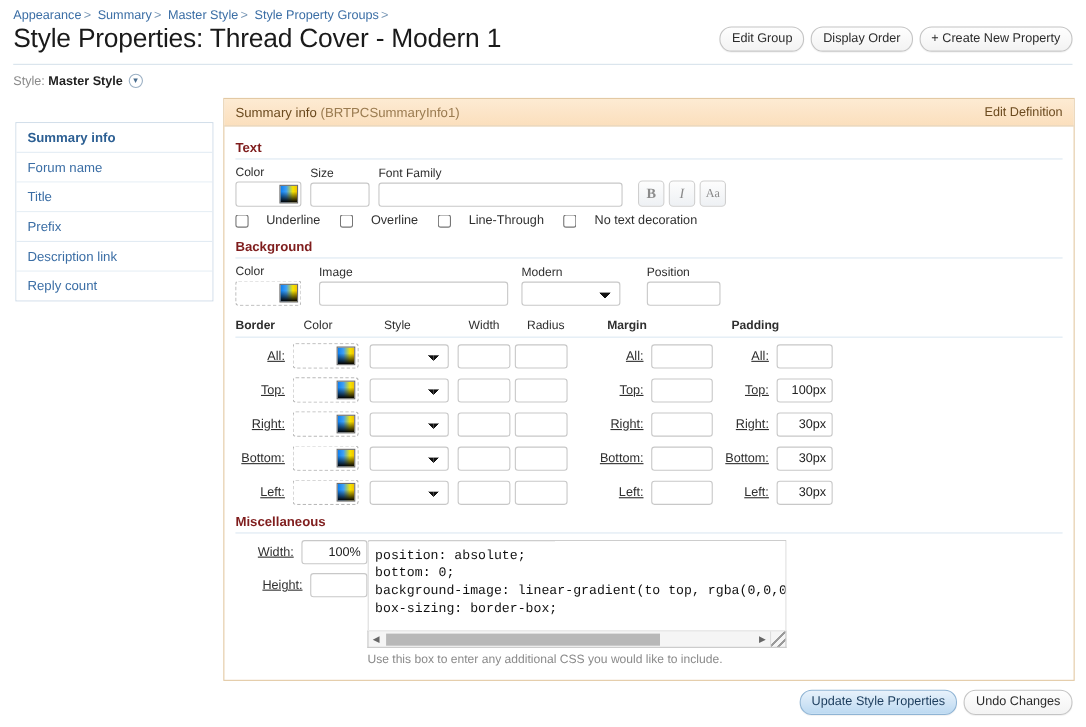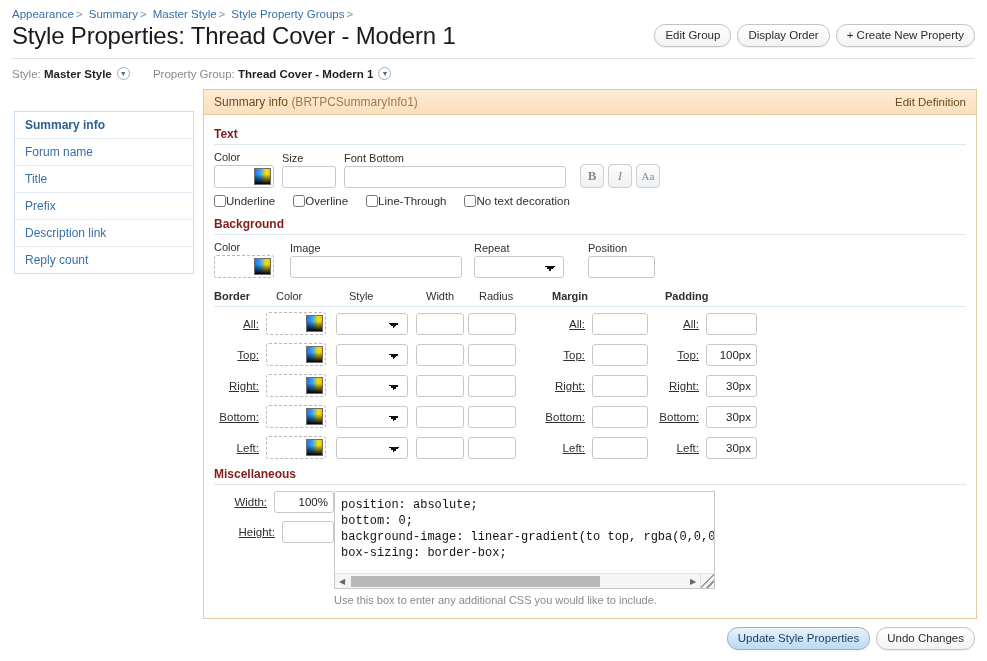--- a/index.html
+++ b/index.html
@@ -101,21 +101,21 @@
   .swatch {
     width: 17px; height: 17px; cursor: pointer;
     background:
       linear-gradient(to bottom, rgba(0,0,0,0) 35%, rgba(0,0,0,1) 100%),
       linear-gradient(to right, #0a7ff2 0%, #3fa0f5 35%, #f5e400 75%, #f2c200 100%);
     border: 1px solid #6d6d6d;
   }
 
   .row { display: flex; align-items: flex-end; gap: 8px; }
   .row-cb { display: flex; align-items: center; gap: 4px; margin-top: 7px; }
-  .cb-item { display: flex; align-items: center; gap: 0; margin-right: 14px; font-size: 11.5px; color: #2f2f2f; justify-content: space-between; }
+  .cb-item { display: flex; align-items: center; gap: 16px; margin-right: 14px; font-size: 11.5px; color: #2f2f2f; justify-content: space-between; }
   input[type=checkbox] { width: 12px; height: 12px; margin: 0; cursor: pointer; }
 
   .tool-btns { display: flex; gap: 4px; margin-left: 6px; }
   .tbtn {
     width: 24px; height: 24px; border: 1px solid #cfcfcf; border-radius: 4px;
     background: linear-gradient(to bottom,#fdfdfd,#eef1f4);
     display: flex; align-items: center; justify-content: center;
     color: #8b8b8b; font-size: 13px; cursor: pointer;
   }
 
@@ -182,24 +182,20 @@
     <button class="btn">+ Create New Property</button>
   </div>
 </div>
 <div class="head-rule"></div>
 
 <div class="selector-bar">
   <span class="sel-group">
     <span class="lbl">Style:</span>&nbsp;<span class="val">Master Style</span>
     <span class="chev">▼</span>
   </span>
-  <span class="sel-group">
-    <span class="lbl">Property Group:</span>&nbsp;<span class="val">Thread Cover - Modern 1</span>
-    <span class="chev">▼</span>
-  </span>
 </div>
 
 <div class="body-wrap">
 
   <div class="sidebar">
     <div class="side-item active">Summary info</div>
     <div class="side-item">Forum name</div>
     <div class="side-item">Title</div>
     <div class="side-item">Prefix</div>
     <div class="side-item">Description link</div>
@@ -225,21 +221,21 @@
           <label class="f-label">Color</label>
           <div class="color-field solid">
             <span class="swatch"></span>
           </div>
         </div>
         <div>
           <label class="f-label">Size</label>
           <input class="inp" style="width: 54px;" value="">
         </div>
         <div>
-          <label class="f-label">Font Bottom</label>
+          <label class="f-label">Font Family</label>
           <input class="inp" style="width: 222px;" value="">
         </div>
         <div class="tool-btns">
           <div class="tbtn" style="font-weight:bold;font-family:'Liberation Serif',serif">B</div>
           <div class="tbtn" style="font-style:italic;font-family:'Liberation Serif',serif">I</div>
           <div class="tbtn" style="font-family:'Liberation Serif',serif;font-size:11px">Aa</div>
         </div>
       </div>
 
       <div class="row-cb">
@@ -269,21 +265,21 @@
           <label class="f-label">Color</label>
           <div class="color-field">
             <span class="swatch"></span>
           </div>
         </div>
         <div style="margin-left:8px">
           <label class="f-label">Image</label>
           <input class="inp" style="width: 172px;" value="">
         </div>
         <div style="margin-left:4px">
-          <label class="f-label">Repeat</label>
+          <label class="f-label">Modern</label>
           <select class="sel-inp" style="width:90px"><option></option></select>
         </div>
         <div style="margin-left:16px">
           <label class="f-label">Position</label>
           <input class="inp" style="width: 67px;" value="">
         </div>
       </div>
 
       <div style="margin-top:12px">
         <div class="bgrid-head">

